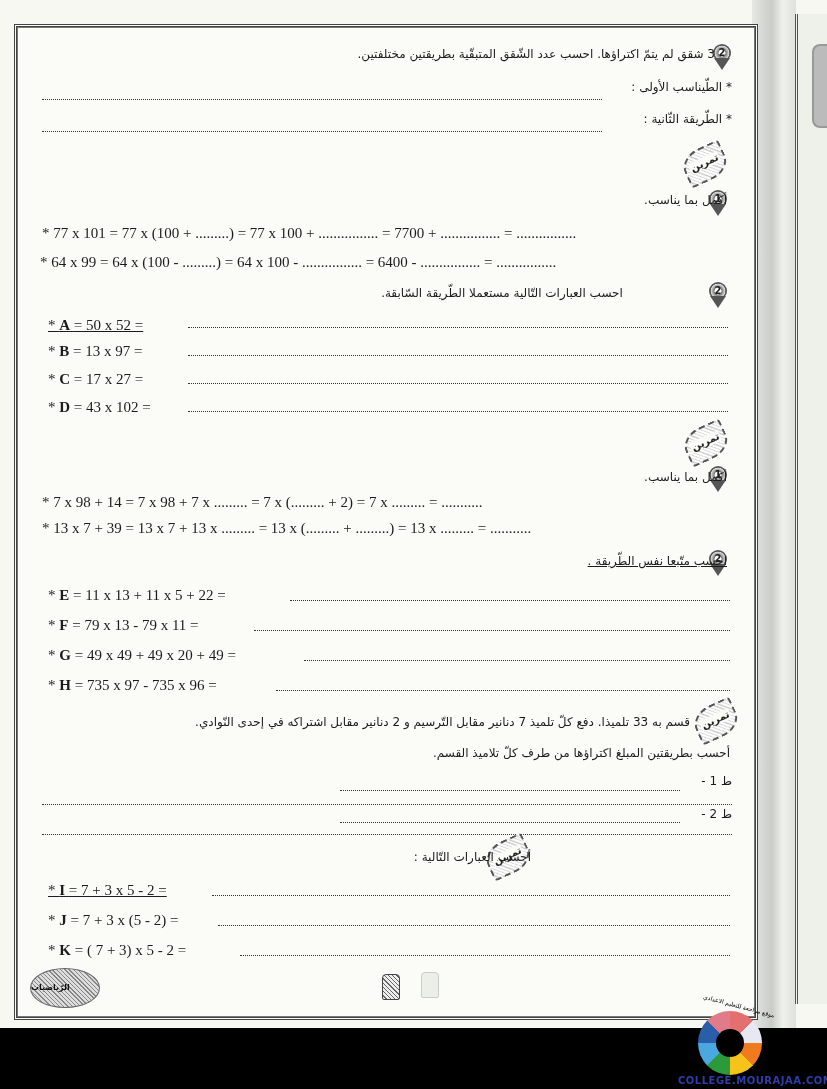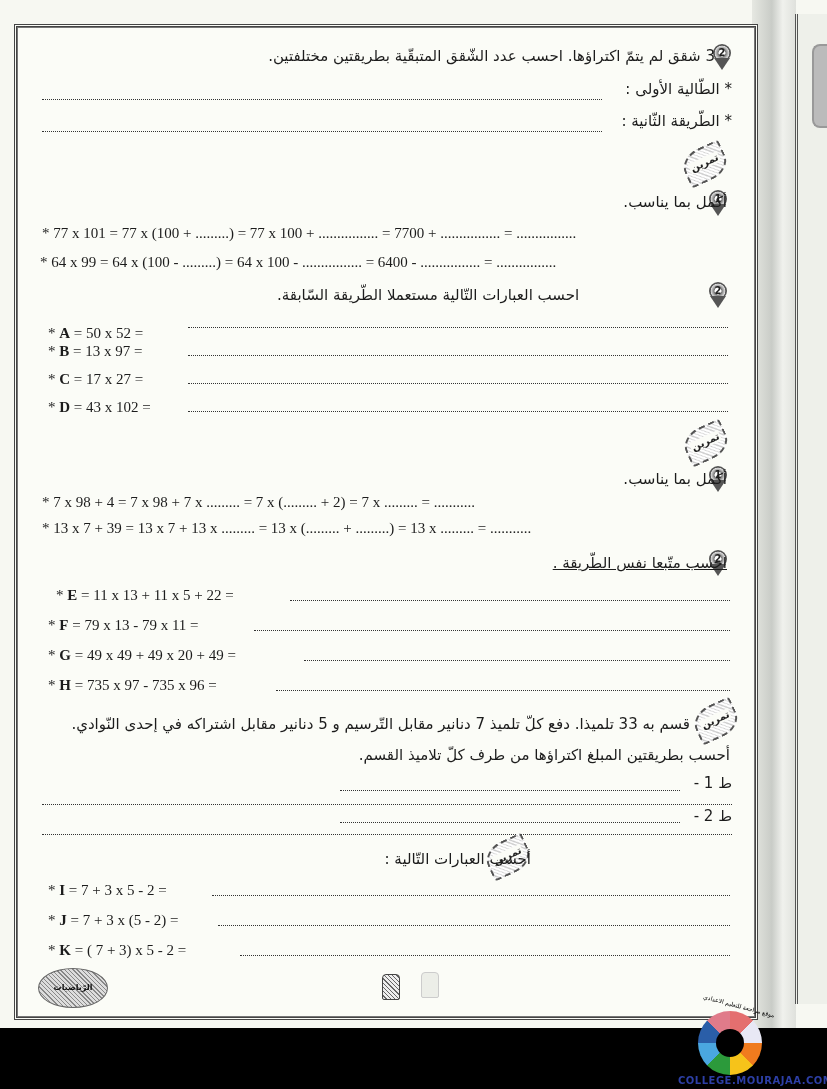--- a/index.html
+++ b/index.html
@@ -21,21 +21,21 @@
     .next-page .tab {
       position: absolute; left: 14px; top: 30px; width: 20px; height: 80px;
       border: 2px solid #999; border-right: none; border-radius: 8px 0 0 8px; background: #bbb;
     }
     .gutter-shadow {
       position: absolute; left: 752px; top: 0; width: 44px; height: 1030px;
       background: linear-gradient(to right, #e6e8e2, #c9ccc7 45%, #f0f1ed 70%, #dfe1dc);
     }
     .black-bar { position: absolute; left: 0; top: 1028px; width: 827px; height: 61px; background: #000; }
 
-    .ar { direction: rtl; font-family: "DejaVu Sans", sans-serif; font-size: 15px; }
+    .ar { direction: rtl; font-family: "DejaVu Sans", sans-serif; font-size: 12px; }
     .row { position: absolute; left: 30px; width: 700px; white-space: nowrap; }
     .line-dots { position: absolute; border-bottom: 1.5px dotted #333; height: 0; }
     .math { font-family: "Liberation Serif", serif; font-size: 15px; direction: ltr; }
     .math b { font-weight: bold; }
 
     .q-icon {
       position: absolute; width: 20px; height: 26px;
     }
     .q-icon .disc {
       position: absolute; left: 1px; top: 0; width: 18px; height: 18px; border-radius: 50%;
@@ -50,24 +50,24 @@
       position: absolute; width: 40px; height: 30px;
       border: 2px dashed #555; border-radius: 50% 10% 50% 10%;
       transform: rotate(-25deg);
       font: bold 10px "DejaVu Sans", sans-serif; text-align: center; line-height: 28px;
       background: repeating-linear-gradient(45deg, #fff 0 2px, #ccc 2px 3px);
       color: #222;
     }
     .tamrin span { background: #fbfcf7; padding: 0 1px; }
 
     .footer-badge {
-      position: absolute; left: 38px; top: 968px; width: 68px; height: 38px;
+      position: absolute; left: 30px; top: 968px; width: 68px; height: 38px;
       border-radius: 50%; border: 1px solid #666;
       background: repeating-linear-gradient(45deg, #ddd 0 2px, #888 2px 3px);
-      font: bold 8px "DejaVu Sans", sans-serif; text-align: center; line-height: 38px; color: #111;
+      font: bold 8px "DejaVu Sans", sans-serif; text-align: left; line-height: 38px; color: #111;
     }
     .jar { position: absolute; width: 16px; height: 24px; border-radius: 4px 4px 2px 2px; }
     .logo {
       position: absolute; left: 698px; top: 1011px; width: 64px; height: 64px; border-radius: 50%;
       background: conic-gradient(#e46f6f 0 45deg, #e8e8f5 45deg 90deg, #f07b1e 90deg 135deg, #f6c31a 135deg 180deg, #2c9a3b 180deg 225deg, #4aa7e0 225deg 270deg, #2a5ea8 270deg 315deg, #e07b8a 315deg 360deg);
     }
     .logo::after { content: ""; position: absolute; left: 18px; top: 18px; width: 28px; height: 28px; border-radius: 50%; background: #000; }
     .logo-text {
       position: absolute; left: 678px; top: 1075px; width: 140px; text-align: center;
       font: bold 10px "DejaVu Sans", sans-serif; color: #2d3fa6; letter-spacing: 0.5px;
@@ -85,89 +85,89 @@
   </div>
 
 <div class="page-frame"></div>
 
 <div class="q-icon" style="left:712px; top:44px;">
     <div class="disc">2</div>
     <div class="arrow"></div>
   </div>
 <div class="row ar" style="top:47px; right:112px; left:auto; width:600px; text-align:right;">3 شقق لم يتمّ اكتراؤها. احسب عدد الشّقق المتبقّية بطريقتين مختلفتين.</div>
 
-<div class="row ar" style="top:80px; left:auto; right:95px; width:200px; text-align:right;">* الطّالية الأولى :</div>
+<div class="row ar" style="top:80px; left:auto; right:95px; width:200px; text-align:right;">* الطّيناسب الأولى :</div>
 <div class="line-dots" style="left:42px; top:99px; width:560px;"></div>
 <div class="row ar" style="top:112px; left:auto; right:95px; width:200px; text-align:right;">* الطّريقة الثّانية :</div>
 <div class="line-dots" style="left:42px; top:131px; width:560px;"></div>
 
 <div class="tamrin" style="left:683px; top:147px;"><span>تمرين</span></div>
 
 <div class="q-icon" style="left:708px; top:190px;">
     <div class="disc">1</div>
     <div class="arrow"></div>
   </div>
 <div class="row ar" style="top:193px; left:auto; right:100px; width:300px; text-align:right;">أكمل بما يناسب.</div>
 <div class="row math" style="top:225px; left:42px;">* 77 x 101 = 77 x (100 + .........) = 77 x 100 + ................ = 7700 + ................ = ................</div>
 <div class="row math" style="top:254px; left:40px;">* 64 x 99 = 64 x (100 - .........) = 64 x 100 - ................ = 6400 - ................ = ................</div>
 
 <div class="q-icon" style="left:708px; top:282px;">
     <div class="disc">2</div>
     <div class="arrow"></div>
   </div>
-<div class="row ar" style="top:286px; left:auto; right:100px; width:450px; text-align:left;">احسب العبارات التّالية مستعملا الطّريقة السّابقة.</div>
+<div class="row ar" style="top:286px; left:auto; right:100px; width:450px; text-align:center;">احسب العبارات التّالية مستعملا الطّريقة السّابقة.</div>
 
-<div class="row math" style="top:325px; left:48px;">* <b>A</b> <span>= 50 x 52  =</span></div>
+<div class="row math" style="top:317px; left:48px;text-decoration:underline;">* <b>A</b> <span>= 50 x 52  =</span></div>
 <div class="line-dots" style="left:188px; top:327px; width:540px;"></div>
 <div class="row math" style="top:343px; left:48px;">* <b>B</b> <span>= 13 x 97  =</span></div>
 <div class="line-dots" style="left:188px; top:355px; width:540px;"></div>
 <div class="row math" style="top:371px; left:48px;">* <b>C</b> <span>= 17 x 27  =</span></div>
 <div class="line-dots" style="left:188px; top:383px; width:540px;"></div>
 <div class="row math" style="top:399px; left:48px;">* <b>D</b> <span>= 43 x 102 =</span></div>
 <div class="line-dots" style="left:188px; top:411px; width:540px;"></div>
 
 <div class="tamrin" style="left:684px; top:426px;"><span>تمرين</span></div>
 
 <div class="q-icon" style="left:708px; top:466px;">
     <div class="disc">1</div>
     <div class="arrow"></div>
   </div>
 <div class="row ar" style="top:470px; left:auto; right:100px; width:300px; text-align:right;">أكمل بما يناسب.</div>
-<div class="row math" style="top:494px; left:42px;">* 7 x 98 + 4 = 7 x 98 + 7 x ......... = 7 x (......... + 2) = 7 x ......... = ...........</div>
+<div class="row math" style="top:494px; left:42px;">* 7 x 98 + 14 = 7 x 98 + 7 x ......... = 7 x (......... + 2) = 7 x ......... = ...........</div>
 <div class="row math" style="top:520px; left:42px;">* 13 x 7 + 39 = 13 x 7 + 13 x ......... = 13 x (......... + .........) = 13 x ......... = ...........</div>
 
 <div class="q-icon" style="left:708px; top:550px;">
     <div class="disc">2</div>
     <div class="arrow"></div>
   </div>
 <div class="row ar" style="top:554px; left:auto; right:100px; width:300px; text-align:right;text-decoration:underline;">احسب متّبعا نفس الطّريقة .</div>
 
-<div class="row math" style="top:587px; left:48px;margin-left:8px;">* <b>E</b> <span>= 11 x 13 + 11 x 5 + 22 =</span></div>
+<div class="row math" style="top:587px; left:48px;">* <b>E</b> <span>= 11 x 13 + 11 x 5 + 22 =</span></div>
 <div class="line-dots" style="left:290px; top:600px; width:440px;"></div>
 <div class="row math" style="top:617px; left:48px;">* <b>F</b> <span>= 79 x 13 - 79 x 11 =</span></div>
 <div class="line-dots" style="left:254px; top:630px; width:476px;"></div>
 <div class="row math" style="top:647px; left:48px;">* <b>G</b> <span>= 49 x 49 + 49 x 20 + 49 =</span></div>
 <div class="line-dots" style="left:304px; top:660px; width:426px;"></div>
 <div class="row math" style="top:677px; left:48px;">* <b>H</b> <span>= 735 x 97 - 735 x 96 =</span></div>
 <div class="line-dots" style="left:276px; top:690px; width:454px;"></div>
 
 <div class="tamrin" style="left:694px; top:704px;"><span>تمرين</span></div>
-<div class="row ar" style="top:715px; left:40px; width:650px; text-align:right;">قسم به 33 تلميذا. دفع كلّ تلميذ 7 دنانير مقابل التّرسيم و 5 دنانير مقابل اشتراكه في إحدى النّوادي.</div>
+<div class="row ar" style="top:715px; left:40px; width:650px; text-align:right;">قسم به 33 تلميذا. دفع كلّ تلميذ 7 دنانير مقابل التّرسيم و 2 دنانير مقابل اشتراكه في إحدى النّوادي.</div>
 <div class="row ar" style="top:746px; left:200px; width:530px; text-align:right;">أحسب بطريقتين المبلغ اكتراؤها من طرف كلّ تلاميذ القسم.</div>
 <div class="row ar" style="top:774px; left:auto; right:95px; width:60px; text-align:right;">ط 1 -</div>
 <div class="line-dots" style="left:340px; top:790px; width:340px;"></div>
 <div class="line-dots" style="left:42px; top:804px; width:690px;"></div>
 <div class="row ar" style="top:807px; left:auto; right:95px; width:60px; text-align:right;">ط 2 -</div>
 <div class="line-dots" style="left:340px; top:822px; width:340px;"></div>
 <div class="line-dots" style="left:42px; top:834px; width:690px;"></div>
 
 <div class="tamrin" style="left:486px; top:840px;"><span>تمرين</span></div>
 <div class="row ar" style="top:850px; left:auto; right:296px; width:200px; text-align:right;">أحسب العبارات التّالية :</div>
 
-<div class="row math" style="top:882px; left:48px;">* <b>I</b> <span>= 7 + 3 x 5 - 2 =</span></div>
+<div class="row math" style="top:882px; left:48px;text-decoration:underline;">* <b>I</b> <span>= 7 + 3 x 5 - 2 =</span></div>
 <div class="line-dots" style="left:212px; top:895px; width:518px;"></div>
 <div class="row math" style="top:912px; left:48px;">* <b>J</b> <span>= 7 + 3 x (5 - 2) =</span></div>
 <div class="line-dots" style="left:218px; top:925px; width:512px;"></div>
 <div class="row math" style="top:942px; left:48px;">* <b>K</b> <span>= ( 7 + 3) x 5 - 2 =</span></div>
 <div class="line-dots" style="left:240px; top:955px; width:490px;"></div>
 
 <div class="footer-badge"><span>الرّياضيات</span></div>
 <div class="jar" style="left:382px; top:974px; background: repeating-linear-gradient(45deg,#eee 0 2px,#666 2px 3px); border:1px solid #444;"></div>
 <div class="jar" style="left:421px; top:972px; background:#eceee8; border:1px solid #ccc;"></div>
 

